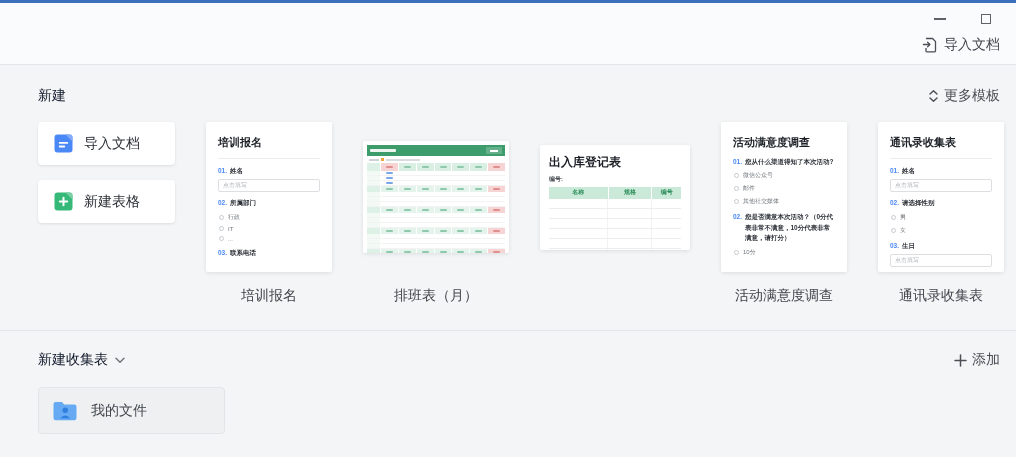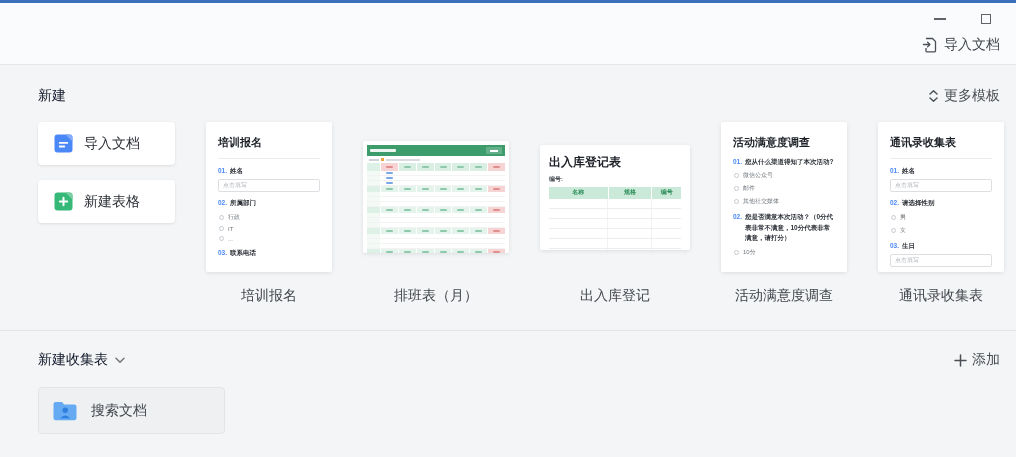--- a/index.html
+++ b/index.html
@@ -483,21 +483,20 @@
                 <div class="wt-cell" style="width: 33%;"></div>
                 <div class="wt-cell" style="width: 22%;"></div>
               </div>
               <div class="wt-row">
                 <div class="wt-cell" style="width: 45%;"></div>
                 <div class="wt-cell" style="width: 33%;"></div>
                 <div class="wt-cell" style="width: 22%;"></div>
               </div>
             </div>
           </div>
-          <div class="tpl-caption">出入库登记</div>
         </div>
         <div class="tpl-slot">
           <div class="tpl-cardarea">
             <div class="tcard portrait">
               <div class="tcard-title">活动满意度调查</div>
               <div class="fields">
                 <div class="field">
                   <div class="fhead">
                     <span class="fnum">01.</span>
                     <span class="flabel">您从什么渠道得知了本次活动?</span>
@@ -596,15 +595,15 @@
     </span>
   </div>
   <div style="margin:18px 0 0 38px; width:187px; height:47px; background:#eef0f2; border:1px solid #e2e4e7; border-radius:4px; display:flex; align-items:center; gap:12px; padding-left:13px; cursor:pointer;">
     <span style="display:flex">
       <svg width="27" height="22" viewBox="0 0 27 22">
           <path d="M1.5 4.2 a2.2 2.2 0 0 1 2.2 -2.2 h6.2 l2.3 2.5 h10.1 a2.2 2.2 0 0 1 2.2 2.2 v11.3 a2.2 2.2 0 0 1 -2.2 2.2 H3.7 a2.2 2.2 0 0 1 -2.2 -2.2 z" fill="#66aaf3"></path>
           <circle cx="13.2" cy="10.3" r="2.7" fill="#2e7fe0"></circle>
           <path d="M8.2 18.2 q5 -5.4 10 0 z" fill="#2e7fe0"></path>
         </svg>
     </span>
-    <span style="font-size:14px;color:#41464d;">搜索文档</span>
+    <span style="font-size:14px;color:#41464d;">我的文件</span>
   </div>
 </div>
 
 </body></html>

